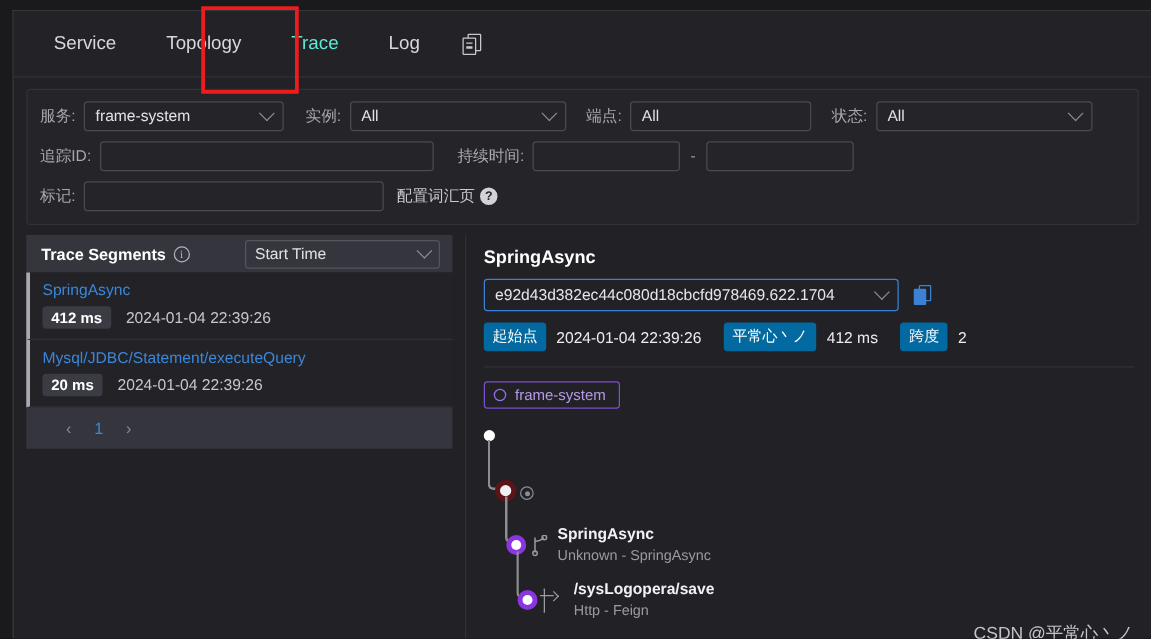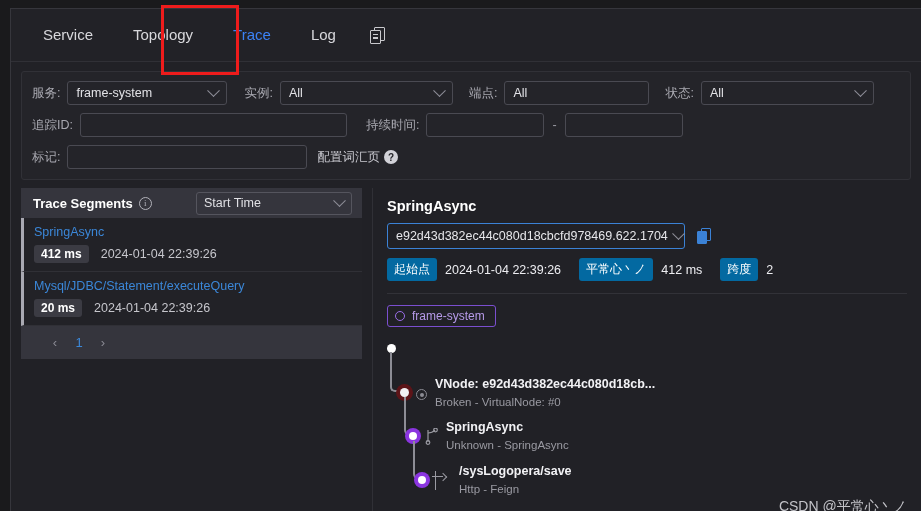--- a/index.html
+++ b/index.html
@@ -37,21 +37,21 @@
     padding-left: 12px;
   }
   .tab {
     font-size: 15px;
     color: #d8d8dc;
     padding: 0 20px;
     line-height: 52px;
     cursor: pointer;
     white-space: nowrap;
   }
-  .tab.active { color: #3b82f6; }
+  .tab.active { color: #5eead4; }
   .tab-icon-btn {
     padding: 0 14px;
     display: flex; align-items: center;
     cursor: pointer;
   }
   .copy-glyph {
     position: relative;
     width: 15px; height: 17px;
   }
   .copy-glyph .back {
@@ -240,21 +240,21 @@
     width: 24px; text-align: center; cursor: pointer;
   }
 
   
   .r-title {
     font-size: 14.5px; font-weight: bold; color: #ffffff;
     margin-bottom: 9px;
   }
   .trace-row { display: flex; align-items: center; margin-bottom: 9px; }
   .trace-sel {
-    width: 298px; height: 26px;
+    width: 332px; height: 26px;
     border: 1px solid #3b82d6;
     border-radius: 3px;
     display: flex; align-items: center; justify-content: space-between;
     padding: 0 8px;
     font-size: 12.5px; color: #e6e6ea;
     cursor: pointer;
   }
   .copy-blue {
     position: relative; width: 14px; height: 16px;
     margin-left: 12px; cursor: pointer;
@@ -515,24 +515,20 @@
         </span>
 
         
         <div class="tree">
           <span class="dot dot-root" style="left:0px; top:4px;"></span>
           <span class="conn" style="left:3px; top:12px; width:19px; height:40px;"></span>
           <span class="conn2" style="left:22px; top:52px; height:4px;"></span>
 
           <span class="dot dot-red" style="left:13px; top:48px;"></span>
           <span class="mini-icon ring-icon" style="left:29px; top:49px;"></span>
-          <div class="tlabel" style="left:48px; top:37px;">
-            <div class="tl-main">VNode: e92d43d382ec44c080d18cb...</div>
-            <div class="tl-sub">Broken - VirtualNode: #0</div>
-          </div>
 
           <span class="conn" style="left:17px; top:57px; width:9px; height:38px;"></span>
 
           <span class="dot dot-purple" style="left:22px; top:92px;"></span>
           <span class="mini-icon" style="left:38px; top:88px;">
             <svg width="16" height="18" viewBox="0 0 16 18">
               <path d="M3 2 L3 14" stroke="#9a9aa2" stroke-width="1.2" fill="none"></path>
               <path d="M3 5 C8 5 9 3 10 2" stroke="#9a9aa2" stroke-width="1.2" fill="none"></path>
               <circle cx="10.5" cy="2" r="1.8" stroke="#9a9aa2" stroke-width="1.2" fill="none"></circle>
               <circle cx="3" cy="14.5" r="1.8" stroke="#9a9aa2" stroke-width="1.2" fill="none"></circle>

